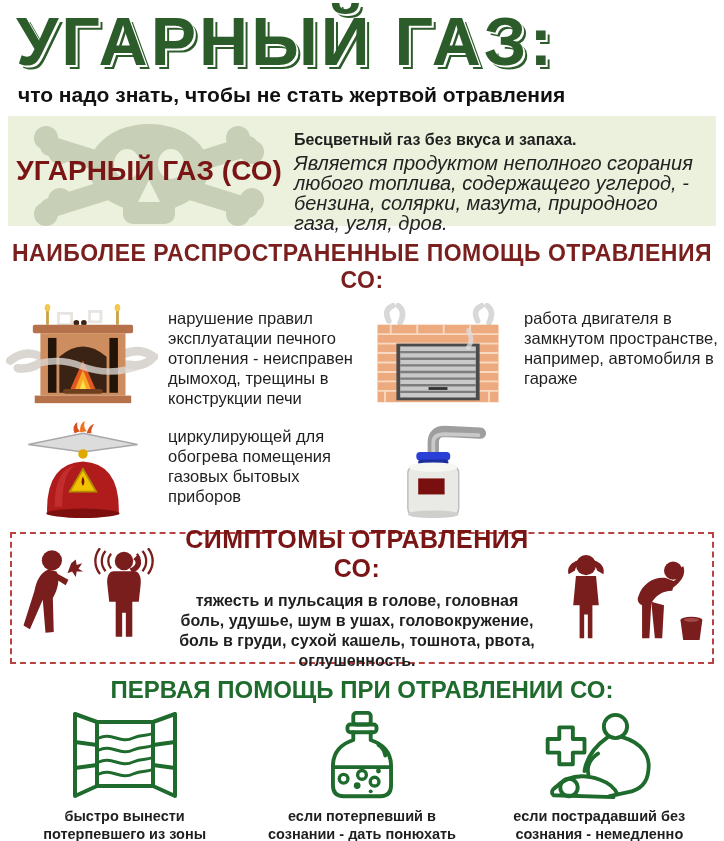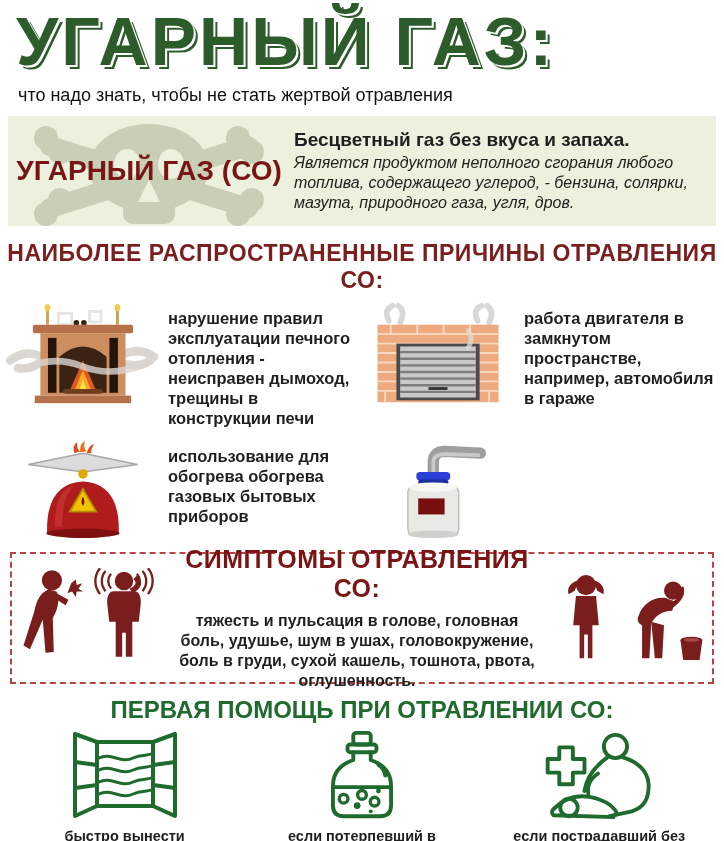--- a/index.html
+++ b/index.html
@@ -9,46 +9,46 @@
   }
   .poster{width:724px;height:713px;position:relative;}
 
   
   .hdr{padding:4px 14px 0 16px;}
   .title{
     font-size:68px;font-weight:bold;letter-spacing:3px;line-height:74px;
     color:#2d5c2b;margin:0;white-space:nowrap;
     text-shadow:2px 2px 0 #ffffff,4px 4px 0 #2d5c2b;
   }
-  .subtitle{font-size:18px;font-weight:normal;line-height:30px;margin:2px 0 0 2px;color:#111;}
+  .subtitle{font-size:21px;font-weight:bold;line-height:30px;margin:2px 0 0 2px;color:#111;}
 
   
   .defbox{
     margin:6px 8px 0 8px;background:#ebf1dc;display:flex;gap:14px;
     padding:10px 14px 10px 10px;box-sizing:border-box;height:110px;
   }
   .def-left{position:relative;width:262px;flex:none;display:flex;align-items:center;justify-content:center;}
   .skull{position:absolute;left:6px;top:-6px;z-index:0;}
   .def-label{position:relative;z-index:1;font-size:28px;font-weight:bold;color:#7a1515;white-space:nowrap;}
   .def-right{flex:1;padding-top:2px;}
-  .def-bold{margin:0;font-size:19px;font-weight:bold;line-height:23px;}
-  .def-italic{margin:2px 0 0 0;font-size:16px;font-style:italic;line-height:20px;color:#222;}
+  .def-bold{margin:0;font-size:16px;font-weight:bold;line-height:23px;}
+  .def-italic{margin:2px 0 0 0;font-size:20px;font-style:italic;line-height:20px;color:#222;}
 
   
   .causes-title{
     margin:14px 0 0 0;text-align:center;font-size:23px;font-weight:bold;
     color:#7a1e1e;letter-spacing:.5px;
   }
   .causes-grid{
     display:grid;grid-template-columns:1fr 1fr;row-gap:12px;column-gap:0;
     margin:8px 6px 0 6px;
   }
   .cause{display:flex;align-items:flex-start;gap:10px;}
   .cause .icn{width:152px;flex:none;display:flex;justify-content:center;align-items:flex-start;}
-  .cause p{margin:6px 0 0 0;font-size:16.5px;font-weight:bold;line-height:20px;max-width:195px;}
+  .cause p{margin:6px 0 0 0;font-size:16.5px;font-weight:normal;line-height:20px;max-width:195px;}
 
   
   .sym{
     margin:14px 10px 0 10px;border:2px dashed #b84343;
     display:flex;align-items:center;gap:12px;padding:8px 6px;height:112px;
   }
   .sym .figs{display:flex;align-items:flex-end;gap:4px;flex:none;}
   .sym-center{flex:1;text-align:center;padding:0 4px;}
   .sym-title{margin:0;font-size:25px;font-weight:bold;color:#7a1515;letter-spacing:.5px;}
   .sym-text{margin:8px auto 0 auto;font-size:16px;font-weight:bold;line-height:20px;max-width:440px;}
@@ -97,21 +97,21 @@
       </svg>
       <div class="def-label">УГАРНЫЙ ГАЗ (СО)</div>
     </div>
     <div class="def-right">
       <p class="def-bold">Бесцветный газ без вкуса и запаха.</p>
       <p class="def-italic">Является продуктом неполного сгорания любого топлива, содержащего углерод, - бензина, солярки, мазута, природного газа, угля, дров.</p>
     </div>
   </section>
 
   <section>
-    <h2 class="causes-title">НАИБОЛЕЕ РАСПРОСТРАНЕННЫЕ ПРИЧИНЫ ОТРАВЛЕНИЯ СО:</h2>
+    <h2 class="causes-title">НАИБОЛЕЕ РАСПРОСТРАНЕННЫЕ ПОМОЩЬ ОТРАВЛЕНИЯ СО:</h2>
     <div class="causes-grid">
 
       <div class="cause">
         <span class="icn">
           <svg width="152" height="104" viewBox="0 0 160 110">
             <g stroke="#d4cfc9" stroke-width="9" fill="none" opacity="0.85" stroke-linecap="round">
               <path d="M4 62 Q22 48 40 60 Q30 72 12 70"></path>
               <path d="M118 58 Q140 46 156 58 Q146 70 128 66"></path>
             </g>
             <rect x="42" y="8" width="3" height="16" fill="#caa24a"></rect>
@@ -191,21 +191,21 @@
             </g>
             <polygon points="8,26 66,14 124,26 66,34" fill="#dcdcdc" stroke="#a8a8a8" stroke-width="1.5"></polygon>
             <circle cx="66" cy="36" r="5" fill="#e0a800"></circle>
             <path d="M28 100 Q26 46 66 44 Q106 46 104 100 Z" fill="#b01c1c"></path>
             <path d="M36 92 Q36 52 58 48 Q44 56 44 92 Z" fill="#cf3a3a" opacity="0.6"></path>
             <ellipse cx="66" cy="99" rx="39" ry="5" fill="#7d0f0f"></ellipse>
             <polygon points="52,76 66,52 80,76" fill="#f2c200" stroke="#b38f00" stroke-width="2"></polygon>
             <path d="M66 60 Q63 66 66 70 Q69 66 66 60" fill="#7a1010"></path>
           </svg>
         </span>
-        <p>использование для обогрева обогрева газовых бытовых приборов</p>
+        <p>циркулирующей для обогрева помещения газовых бытовых приборов</p>
       </div>
 
       <div class="cause">
         <span class="icn">
           <svg width="108" height="98" viewBox="0 0 110 104">
             <path d="M50 38 L50 24 Q50 12 62 12 L100 14" stroke="#9e9e9e" stroke-width="12" fill="none" stroke-linecap="round"></path>
             <path d="M50 34 L50 24 Q50 15 62 15 L98 16" stroke="#c9c9c9" stroke-width="4" fill="none" stroke-linecap="round"></path>
             <rect x="32" y="34" width="36" height="9" rx="4" fill="#2a3fd6"></rect>
             <rect x="34" y="42" width="32" height="6" rx="3" fill="#1d2f9e"></rect>
             <rect x="23" y="48" width="54" height="54" rx="8" fill="#e9e9e6" stroke="#bdbdbd" stroke-width="1.5"></rect>

